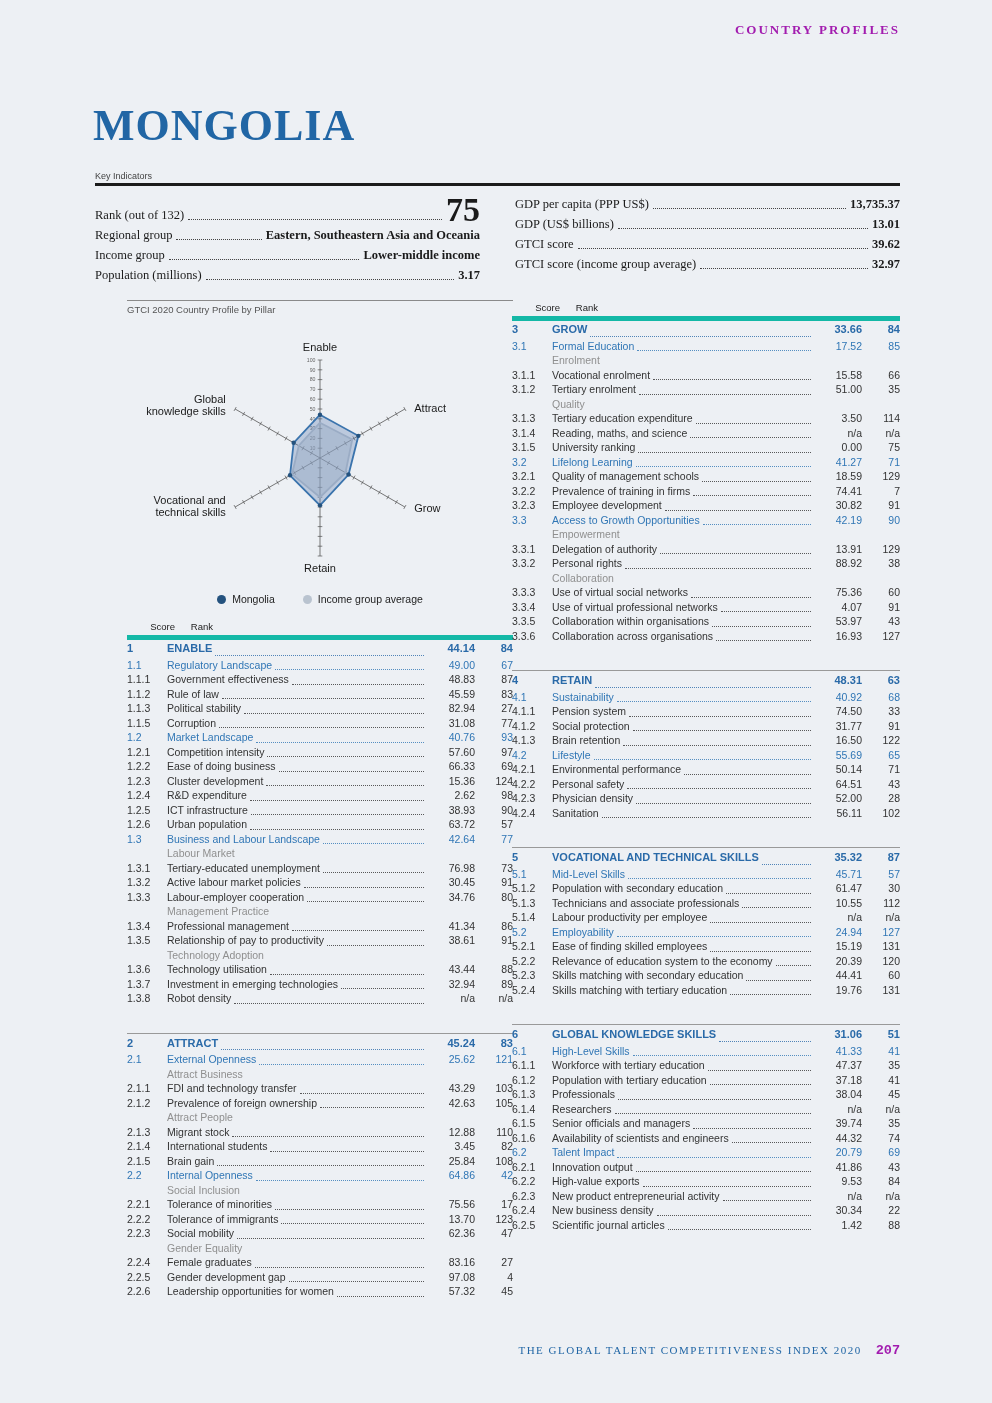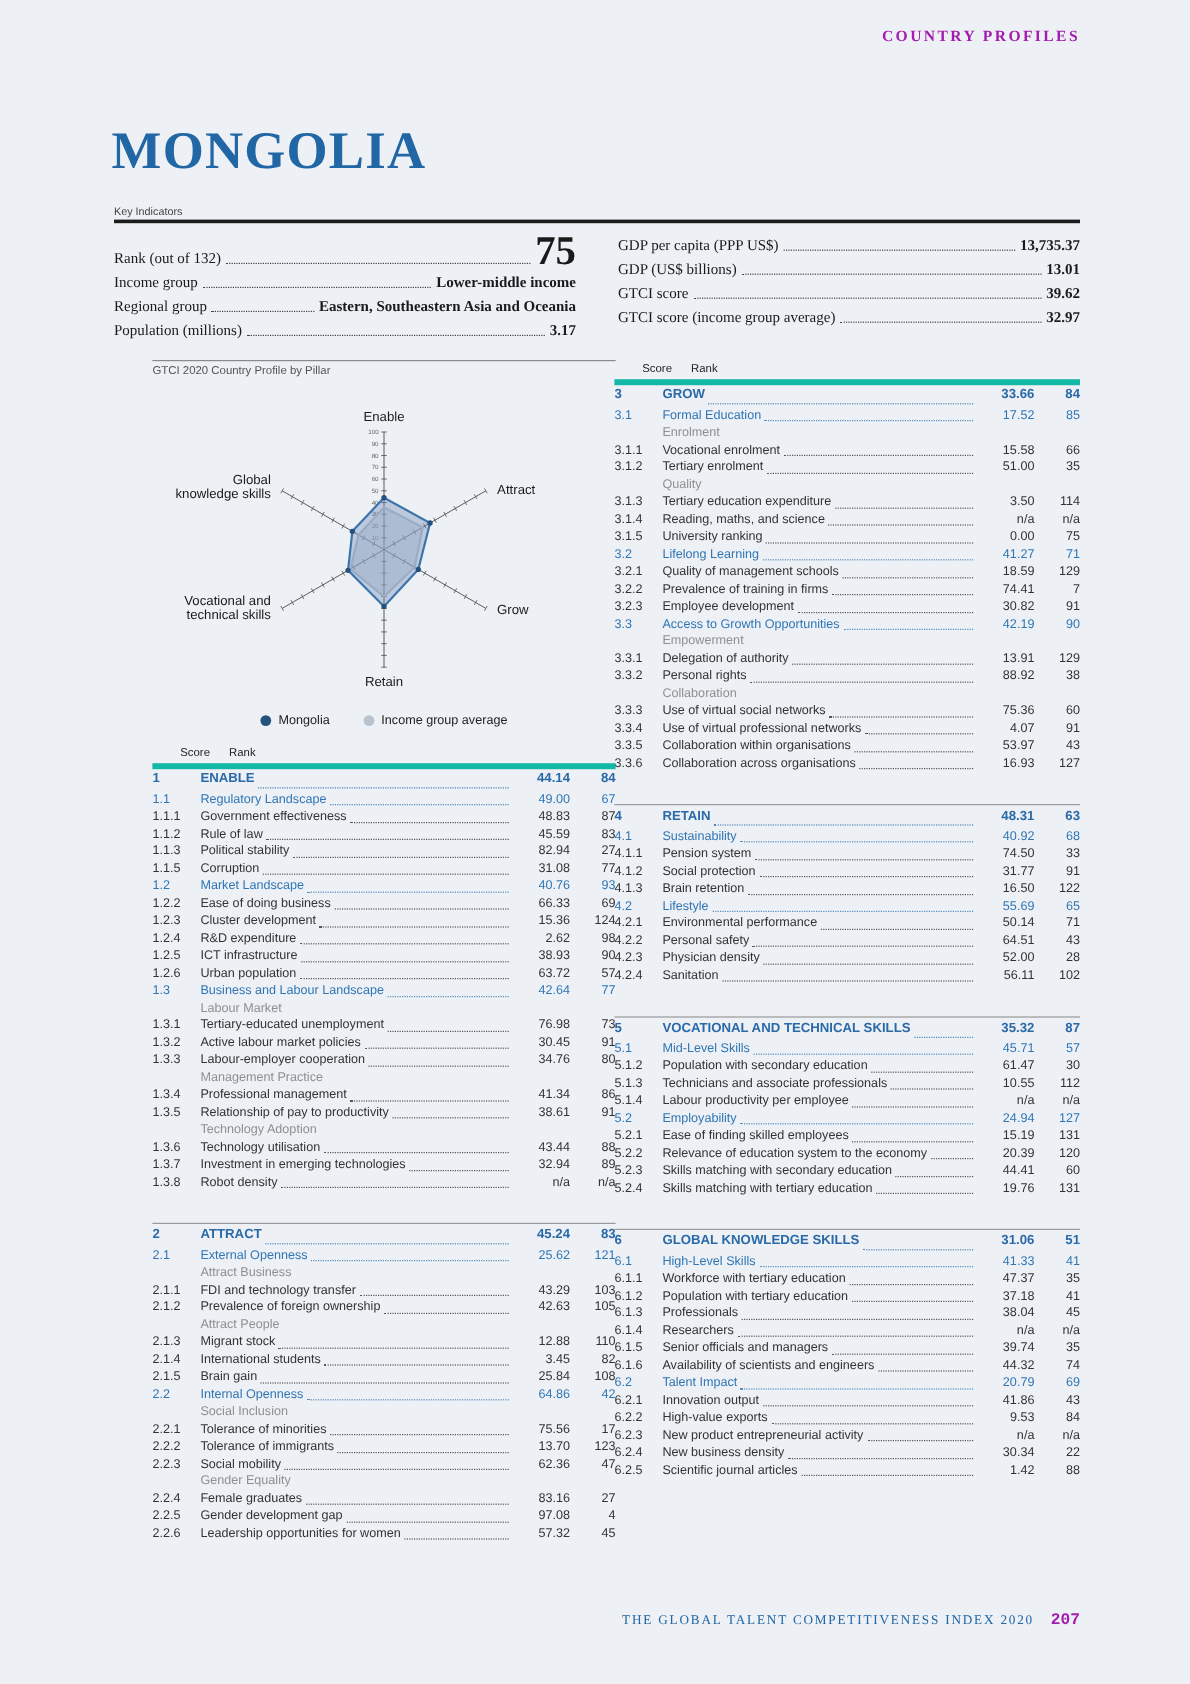--- a/index.html
+++ b/index.html
@@ -92,28 +92,28 @@
 <div class="thick-rule"></div>
 
 <div class="ki-grid">
   <div class="ki-col" id="ki-left">
       <div class="ki-row">
         <span class="ki-label">Rank (out of 132)</span>
         <span class="ki-leader"></span>
         <span class="ki-value big">75</span>
       </div>
       <div class="ki-row">
+        <span class="ki-label">Regional group</span>
+        <span class="ki-leader"></span>
+        <span class="ki-value">Eastern, Southeastern Asia and Oceania</span>
+      </div>
+      <div class="ki-row">
         <span class="ki-label">Income group</span>
         <span class="ki-leader"></span>
         <span class="ki-value">Lower-middle income</span>
-      </div>
-      <div class="ki-row">
-        <span class="ki-label">Regional group</span>
-        <span class="ki-leader"></span>
-        <span class="ki-value">Eastern, Southeastern Asia and Oceania</span>
       </div>
       <div class="ki-row">
         <span class="ki-label">Population (millions)</span>
         <span class="ki-leader"></span>
         <span class="ki-value">3.17</span>
       </div>
     </div>
   <div class="ki-col" id="ki-right">
       <div class="ki-row">
         <span class="ki-label">GDP per capita (PPP US$)</span>
@@ -291,20 +291,27 @@
           <span class="rank">77</span>
         </div>
         <div class="row sub">
           <span class="num">1.2</span>
           <span class="label">Market Landscape</span>
           <span class="leader"></span>
           <span class="score">40.76</span>
           <span class="rank">93</span>
         </div>
         <div class="row item">
+          <span class="num">1.2.1</span>
+          <span class="label">Competition intensity</span>
+          <span class="leader"></span>
+          <span class="score">57.60</span>
+          <span class="rank">97</span>
+        </div>
+        <div class="row item">
           <span class="num">1.2.2</span>
           <span class="label">Ease of doing business</span>
           <span class="leader"></span>
           <span class="score">66.33</span>
           <span class="rank">69</span>
         </div>
         <div class="row item">
           <span class="num">1.2.3</span>
           <span class="label">Cluster development</span>
           <span class="leader"></span>

